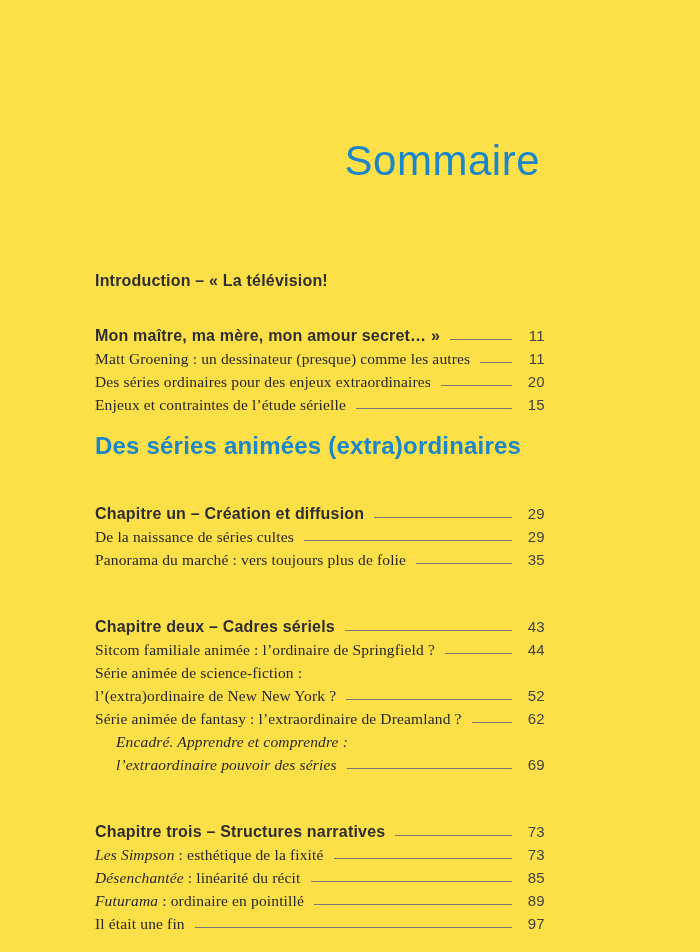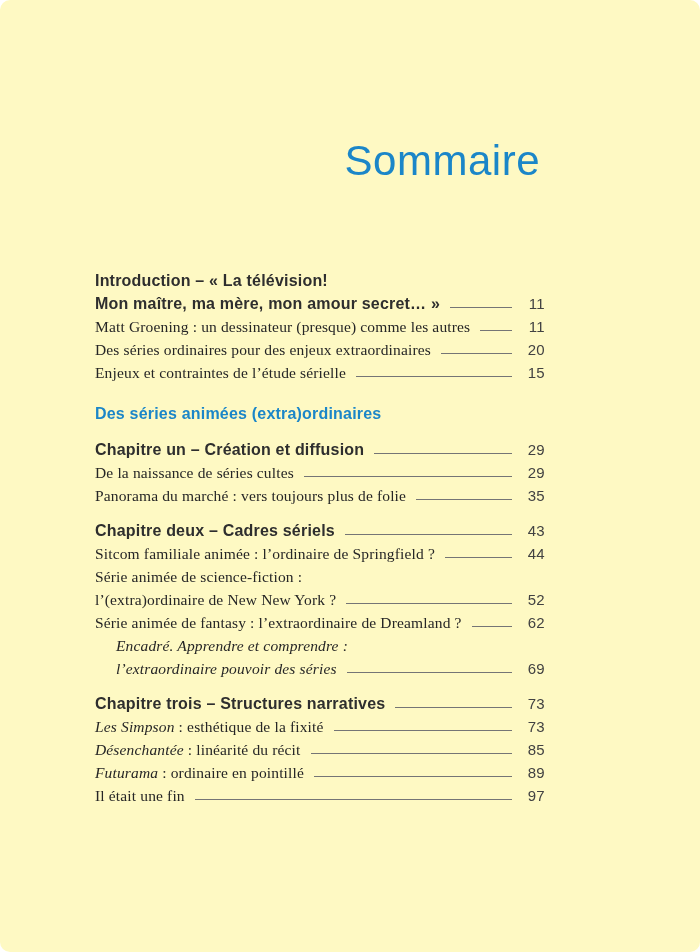--- a/index.html
+++ b/index.html
@@ -4,42 +4,42 @@
 <style>
   html, body { margin: 0; padding: 0; }
   body {
     width: 700px; height: 952px;
     background: #ffffff;
     position: relative;
     font-family: "Liberation Serif", serif;
     color: #2d2d2d;
     overflow: hidden;
   }
-  .page { position: absolute; inset: 0; background: #fef9c3; border-radius: 10px; }
+  .page { position: absolute; inset: 0; background: #fde047; }
   .title {
     position: absolute;
     top: 138px;
     right: 160px;
     font-family: "Liberation Sans", sans-serif;
     font-weight: 500;
     font-size: 42px;
     line-height: 46px;
     letter-spacing: 0.5px;
     color: #1b86c8;
   }
   .content {
     position: absolute;
     left: 95px;
     top: 269px;
     width: 450px;
   }
   .section-heading {
     font-family: "Liberation Sans", sans-serif;
     font-weight: 600;
-    font-size: 16px;
+    font-size: 24px;
     line-height: 24px;
     letter-spacing: 0.2px;
     color: #1b86c8;
     margin: 18px 0 10px 0;
   }
   .entry { margin: 0; }
   .line, .row { line-height: 23px; }
   .row { display: flex; align-items: baseline; justify-content: center; }
   .txt { flex: 0 1 auto; }
   .leader {
@@ -64,20 +64,21 @@
     font-size: 15.5px;
     letter-spacing: 0.15px;
     color: #262626;
   }
   .entry.chapter .txt {
     font-family: "Liberation Sans", sans-serif;
     font-weight: 600;
     font-size: 16px;
     letter-spacing: 0.2px;
     color: #2e2e2e;
+    margin-top: 32px;
   }
   .entry.chapter:not(:first-child) { margin-top: 12px; }
   .entry.box { padding-left: 21px; }
   .entry.box .txt {
     font-family: "Liberation Serif", serif;
     font-style: italic;
     font-size: 15.5px;
     letter-spacing: 0.15px;
     color: #262626;
   }

